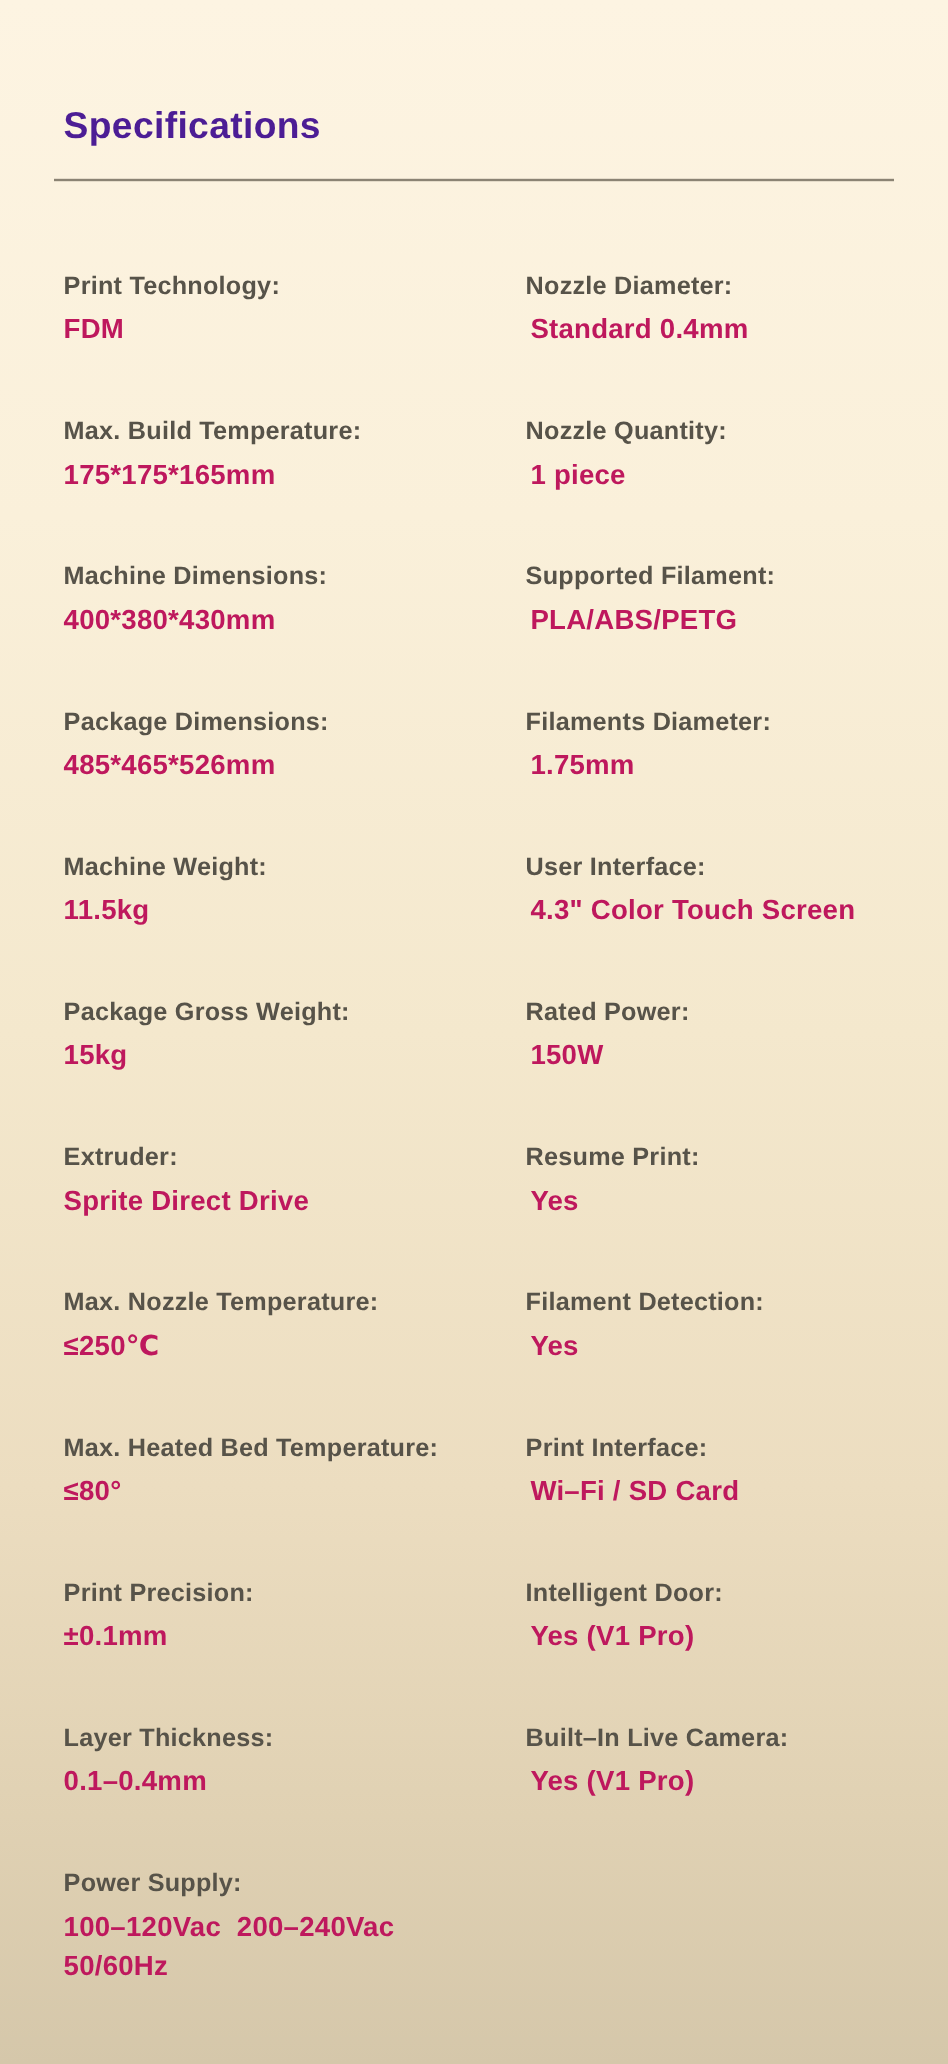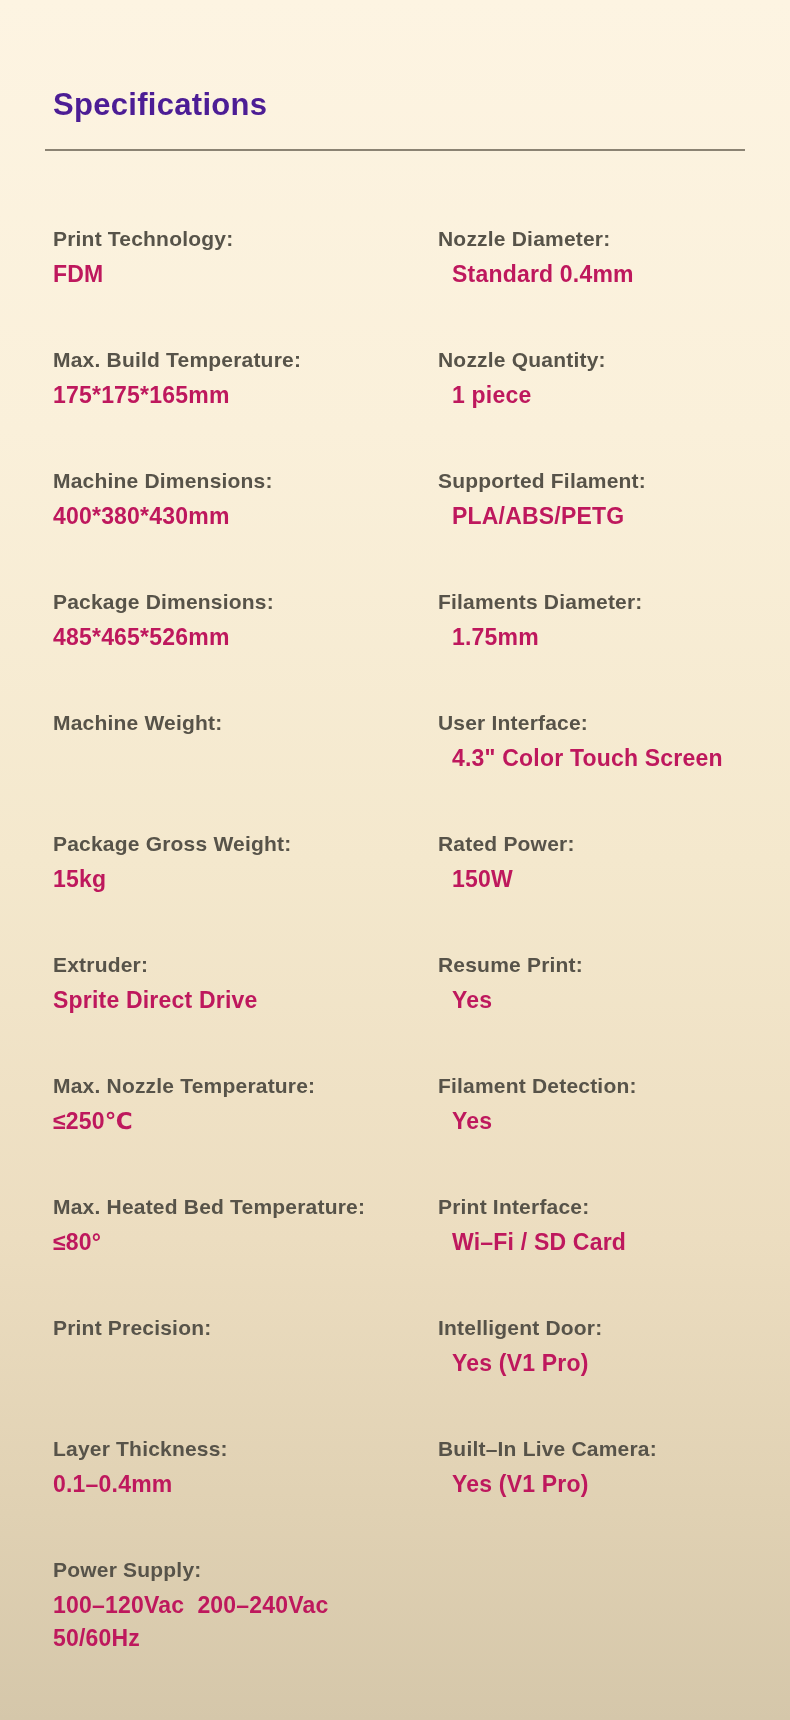--- a/index.html
+++ b/index.html
@@ -59,21 +59,21 @@
   .cell .value {
     margin-top: 6px;
     font-size: 23px;
     line-height: 33px;
     font-weight: 600;
     letter-spacing: 0.2px;
     color: #be185d;
     white-space: pre-wrap;
   }
   .cell.right .value {
-    margin-left: 14px;
+    margin-left: 4px;
   }
 </style>
 </head>
 <body>
 
 <h1 class="page-title">Specifications</h1>
 
 <div class="divider"></div>
 
 <main class="spec-grid">
@@ -104,20 +104,21 @@
     <div class="cell left">
       <div class="label">Package Dimensions:</div>
       <div class="value">485*465*526mm</div>
     </div>
     <div class="cell right">
       <div class="label">Filaments Diameter:</div>
       <div class="value">1.75mm</div>
     </div>
     <div class="cell left">
       <div class="label">Machine Weight:</div>
+      <div class="value">11.5kg</div>
     </div>
     <div class="cell right">
       <div class="label">User Interface:</div>
       <div class="value">4.3" Color Touch Screen</div>
     </div>
     <div class="cell left">
       <div class="label">Package Gross Weight:</div>
       <div class="value">15kg</div>
     </div>
     <div class="cell right">
@@ -143,20 +144,21 @@
     <div class="cell left">
       <div class="label">Max. Heated Bed Temperature:</div>
       <div class="value">≤80°</div>
     </div>
     <div class="cell right">
       <div class="label">Print Interface:</div>
       <div class="value">Wi–Fi / SD Card</div>
     </div>
     <div class="cell left">
       <div class="label">Print Precision:</div>
+      <div class="value">±0.1mm</div>
     </div>
     <div class="cell right">
       <div class="label">Intelligent Door:</div>
       <div class="value">Yes (V1 Pro)</div>
     </div>
     <div class="cell left">
       <div class="label">Layer Thickness:</div>
       <div class="value">0.1–0.4mm</div>
     </div>
     <div class="cell right">

